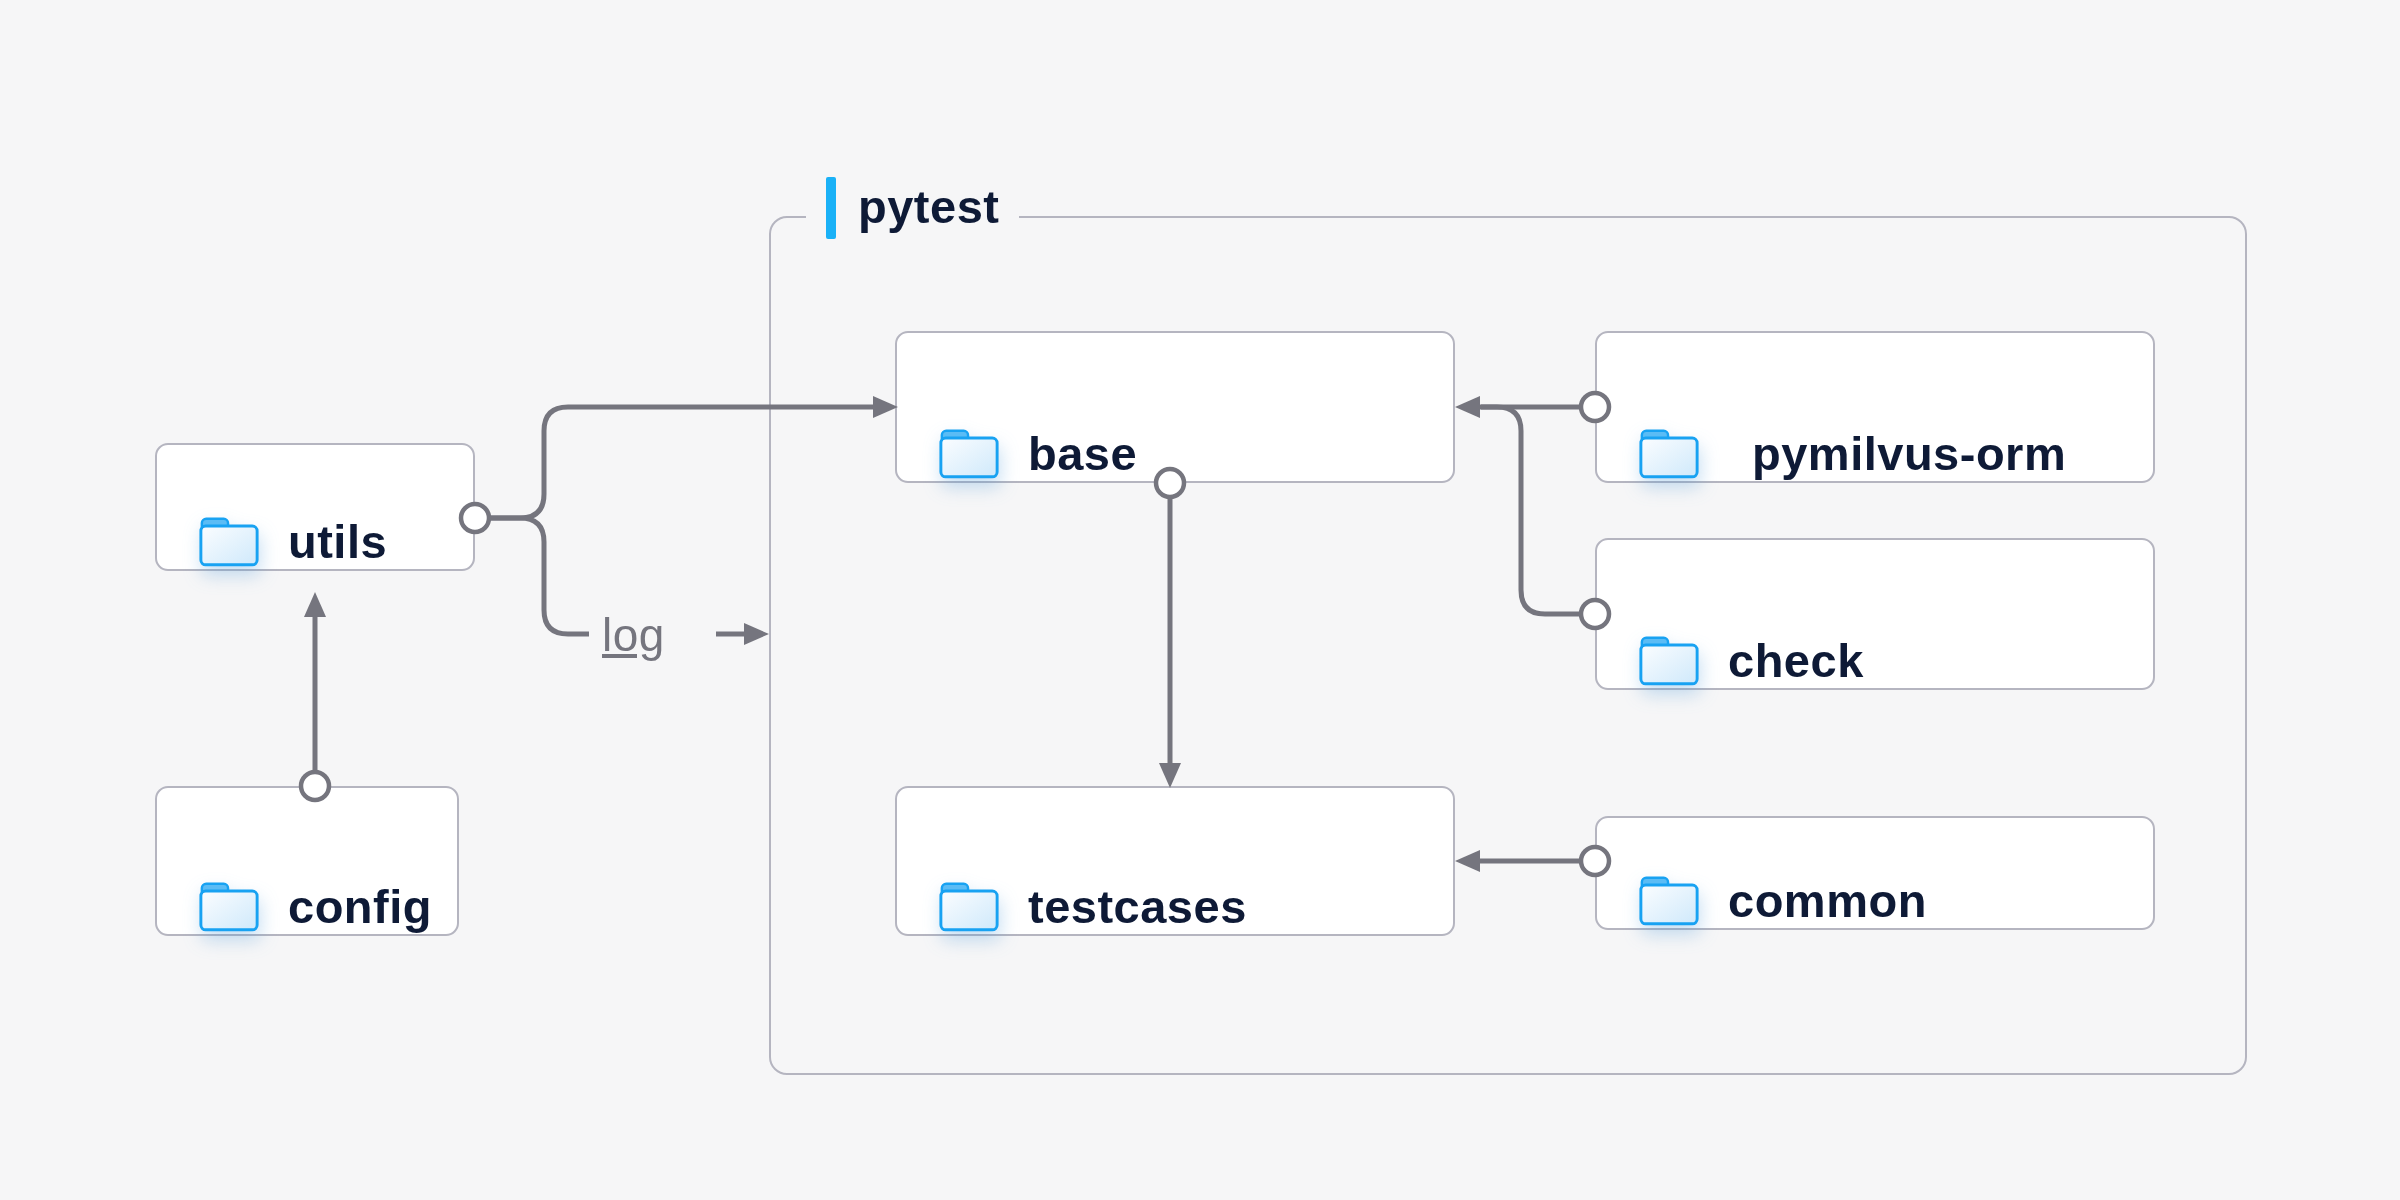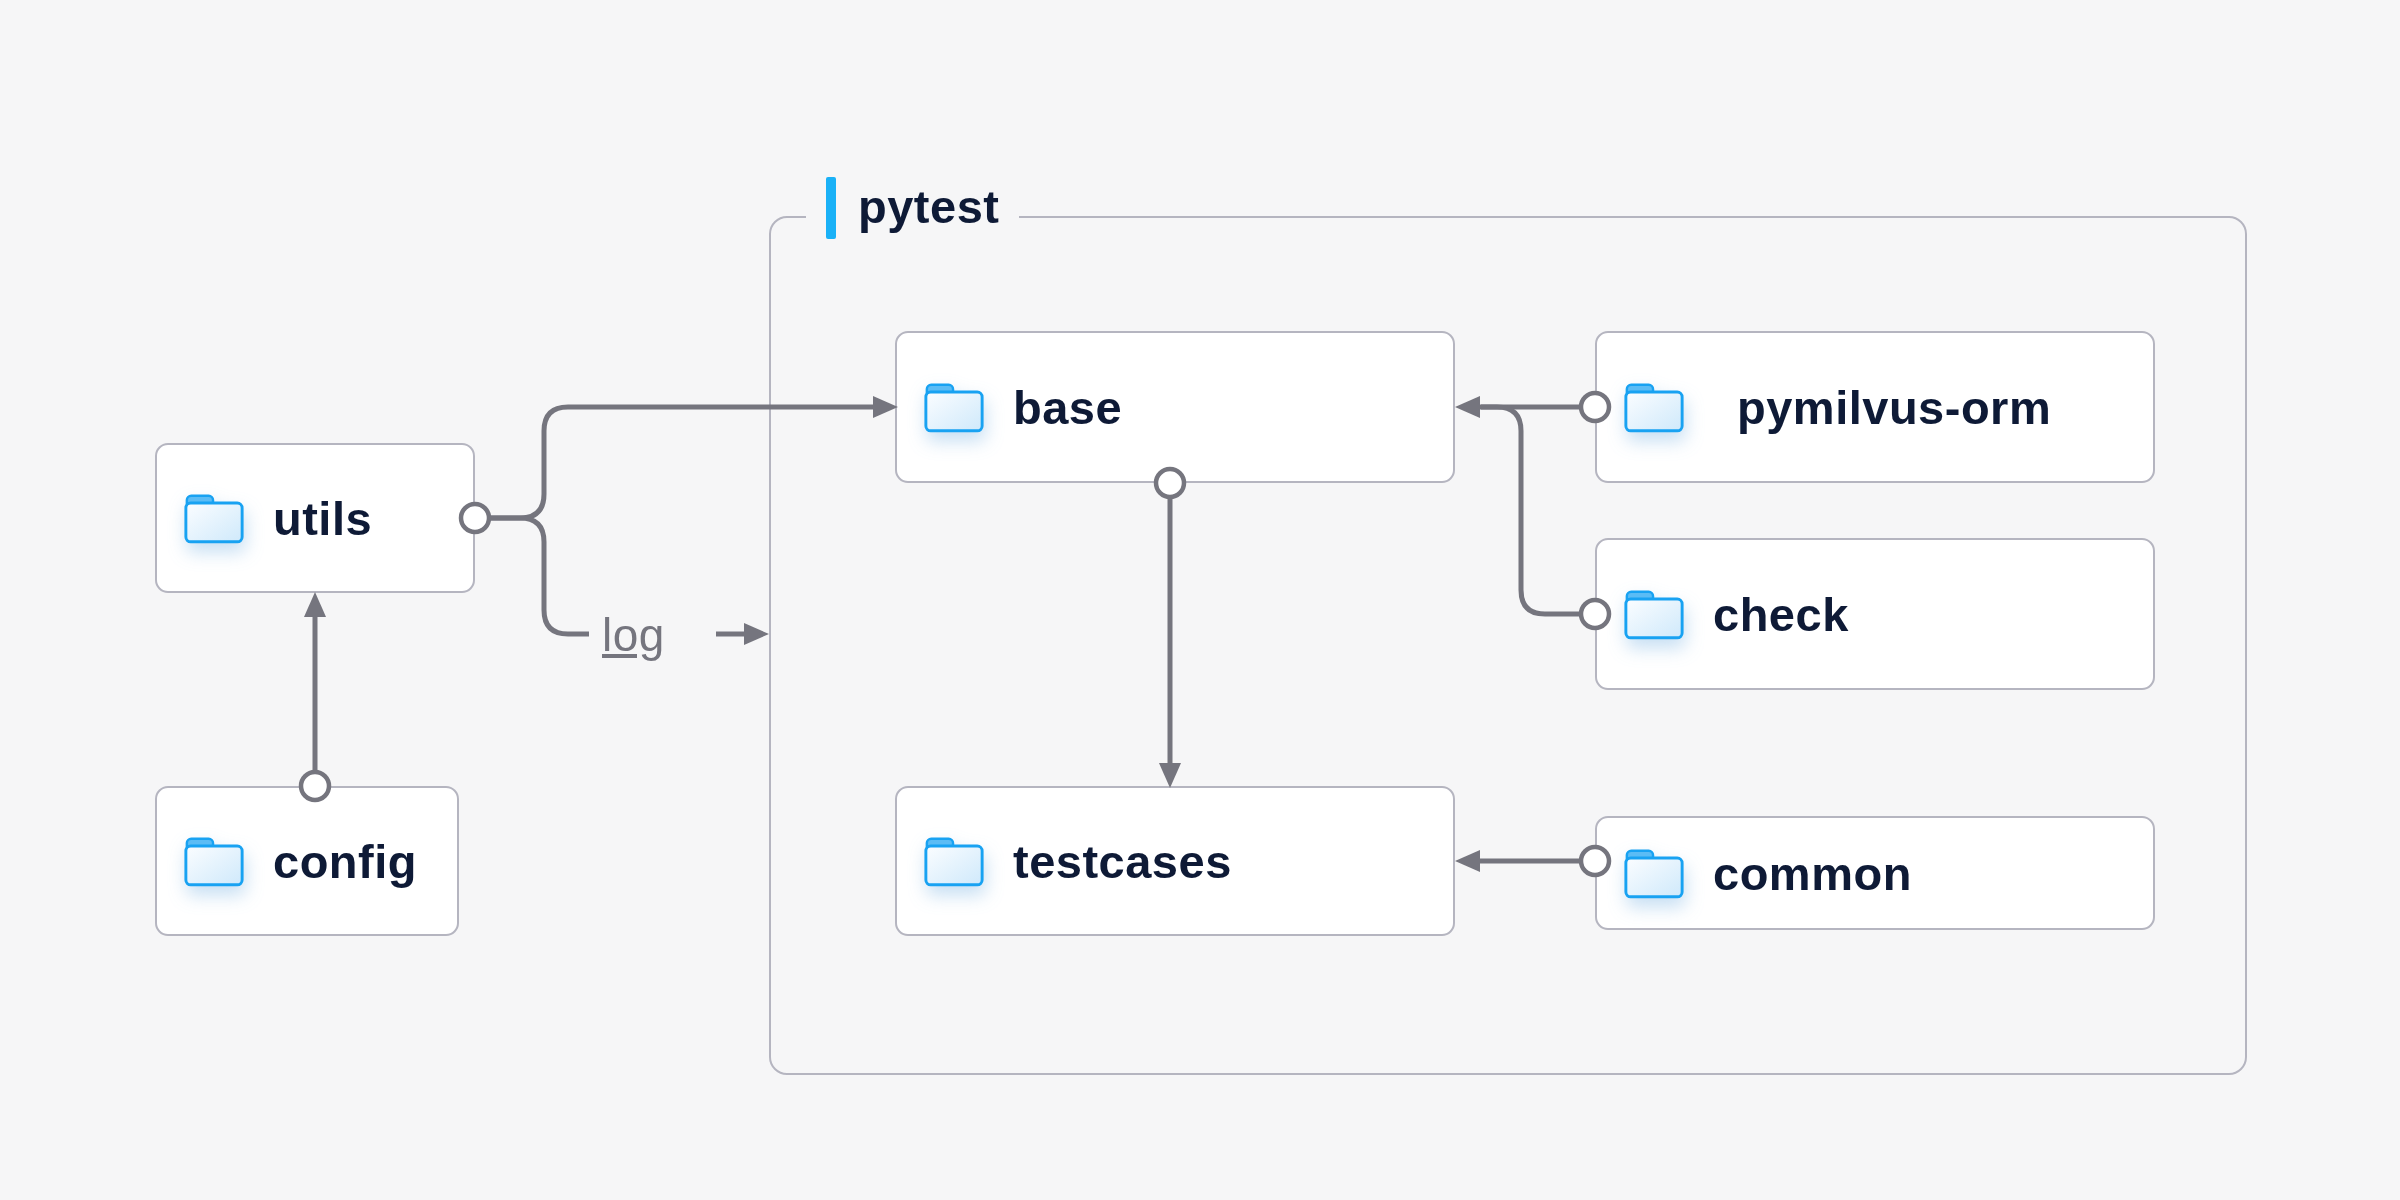--- a/index.html
+++ b/index.html
@@ -54,36 +54,36 @@
     line-height:1;
     padding-bottom:4px;
   }
 
   
   .node{
     position:absolute;
     background:var(--node-fill);
     border:2px solid var(--node-border);
     border-radius:13px;
-    display:flex;align-items:center;
-    padding-left:25px;
+    display:flex;align-items:flex-end;
+    padding-left:40px;
     z-index:2;
   }
   .node-label{
     margin-left:27px;
     font-size:47px;font-weight:700;
     color:var(--ink);
     letter-spacing:.5px;
     white-space:nowrap;
   }
   .folder{
     width:64px;height:55px;flex:0 0 64px;
     filter:drop-shadow(2px 9px 9px rgba(70,150,215,.30));
   }
-  .n-utils    {left:155px;top:443px;width:320px;height:150px;}
+  .n-utils    {left:155px;top:443px;width:320px;height:128px;}
   .n-config   {left:155px;top:786px;width:304px;height:150px;}
   .n-base     {left:895px;top:331px;width:560px;height:152px;}
   .n-pymilvus {left:1595px;top:331px;width:560px;height:152px;gap:24px;}
   .n-check    {left:1595px;top:538px;width:560px;height:152px;}
   .n-testcases{left:895px;top:786px;width:560px;height:150px;}
   .n-common   {left:1595px;top:816px;width:560px;height:114px;}
 
   
   .wires{
     position:absolute;inset:0;

